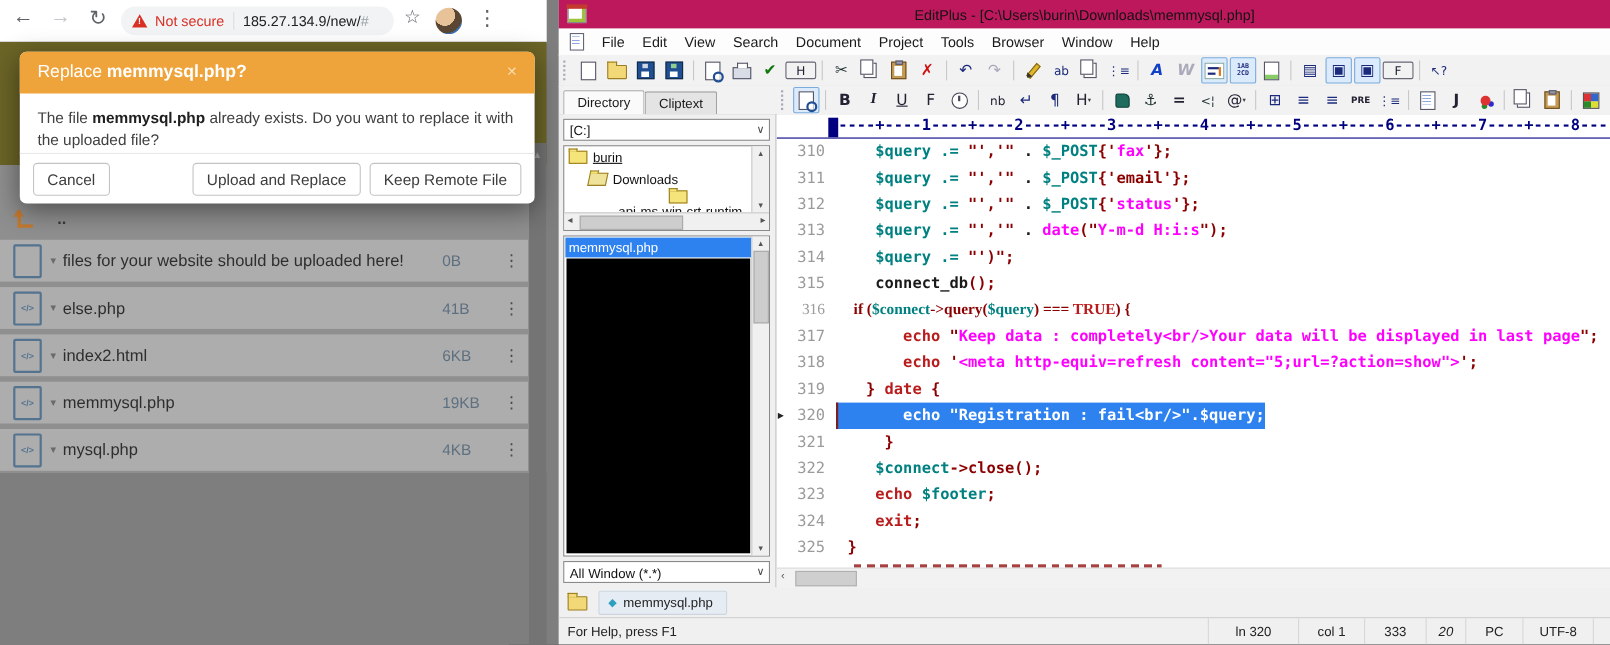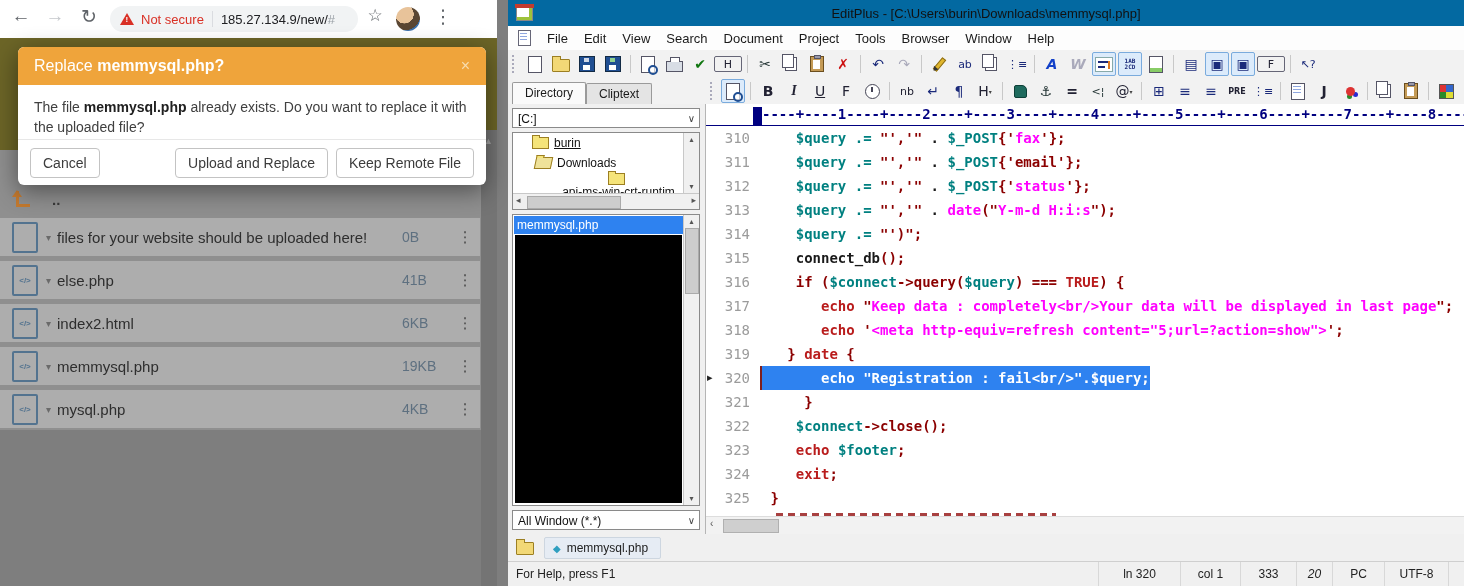--- a/index.html
+++ b/index.html
@@ -47,21 +47,21 @@
   .modal-body{padding:12px 16px 0;font-size:14px;line-height:20px;color:#404040;}
   .modal-body b{color:#202020;}
   .modal-foot{position:absolute;left:0;right:0;bottom:0;height:46px;border-top:1px solid #e7e7e7;
     display:flex;align-items:center;padding:0 12px;box-sizing:border-box;}
   .mbtn{height:30px;padding:0 12px;border:1px solid #c3c3c3;border-radius:4px;background:#fff;color:#3c3c3c;
     font-size:14px;display:inline-flex;align-items:center;cursor:pointer;font-family:Liberation Sans, sans-serif;}
   .mbtn-right{margin-left:auto;display:flex;gap:8px;}
 
   
   .editplus{position:absolute;left:508px;top:0;width:956px;height:586px;background:#f0f0f0;font-size:13px;color:#1a1a1a;}
-  .ep-titlebar{position:absolute;left:0;top:0;right:0;height:26px;background:#0369a1;display:flex;align-items:center;}
+  .ep-titlebar{position:absolute;left:0;top:0;right:0;height:26px;background:#be185d;display:flex;align-items:center;}
   .ep-icon{width:15px;height:13px;background:#fff;border:1px solid #888;position:relative;margin-left:8px;flex:none;
     box-shadow:inset -3px -3px 0 #9ec23a;}
   .ep-icon::before{content:"";position:absolute;left:-2px;top:-3px;right:-2px;height:4px;background:#c23b2e;}
   .ep-title{position:absolute;left:0;right:0;text-align:center;font-size:13px;color:#111;}
   .ep-menubar{position:absolute;left:0;top:26px;right:0;height:24px;background:#fdfdfd;border-bottom:1px solid #d8d8d8;
     display:flex;align-items:center;}
   .mdoc{width:11px;height:14px;background:#fff;border:1px solid #667;margin:0 8px 0 10px;flex:none;
     background-image:repeating-linear-gradient(#8fa7e0 0 1px,transparent 1px 3px);background-size:7px 8px;background-position:1px 2px;background-repeat:no-repeat;}
   .menu-item{padding:0 8px;cursor:pointer;}
   .tb-row{position:absolute;left:0;right:0;display:flex;align-items:center;background:#f2f2f2;}
@@ -405,21 +405,21 @@
           <span class="tbi">
             <span class="i-split"></span>
           </span>
         </span>
     </div>
 
     <div class="side-panel">
       <div class="drive sunken"><span>[C:]</span><span class="ddarr">∨</span></div>
       <div class="treebox sunken">
         <div class="tree-rows" id="tree-rows">
-            <div class="trow" style="padding-left: 19px; text-decoration: underline;">
+            <div class="trow" style="padding-left: 4px; text-decoration: underline;">
               <span class="tfold"></span>
               <span>burin</span>
             </div>
             <div class="trow" style="padding-left: 22px;">
               <span class="tfold open"></span>
               <span>Downloads</span>
             </div>
             <div class="trow" style="padding-left: 40px; flex-direction: column;">
               <span class="tfold"></span>
               <span>api-ms-win-crt-runtim</span>
@@ -471,21 +471,21 @@
             <span class="ct">    <span class="tok c-t">$query .= </span><span class="tok c-m">"','"</span><span class="tok c-k"> . </span><span class="tok c-p">date</span><span class="tok c-m">("</span><span class="tok c-p">Y-m-d H:i:s</span><span class="tok c-m">");</span></span>
           </div>
           <div class="cl" style="top: 96px;">
             <span class="ln">314</span>
             <span class="ct">    <span class="tok c-t">$query .= </span><span class="tok c-m">"')";</span></span>
           </div>
           <div class="cl" style="top: 120px;">
             <span class="ln">315</span>
             <span class="ct">    <span class="tok c-k">connect_db</span><span class="tok c-m">();</span></span>
           </div>
-          <div class="cl" style="top: 144px;">
+          <div class="cl" style="top: 144px; font-family: Liberation Serif, serif;">
             <span class="ln">316</span>
             <span class="ct">    <span class="tok c-m">if (</span><span class="tok c-t">$connect</span><span class="tok c-m">-&gt;query(</span><span class="tok c-t">$query</span><span class="tok c-m">) === </span><span class="tok c-b">TRUE</span><span class="tok c-m">) {</span></span>
           </div>
           <div class="cl" style="top: 168px;">
             <span class="ln">317</span>
             <span class="ct">       <span class="tok c-b">echo </span><span class="tok c-m">"</span><span class="tok c-p">Keep data : completely&lt;br/&gt;Your data will be displayed in last page</span><span class="tok c-m">";</span></span>
           </div>
           <div class="cl" style="top: 192px;">
             <span class="ln">318</span>
             <span class="ct">       <span class="tok c-b">echo </span><span class="tok c-m">'</span><span class="tok c-p">&lt;meta http-equiv=refresh content="5;url=?action=show"&gt;</span><span class="tok c-m">';</span></span>

